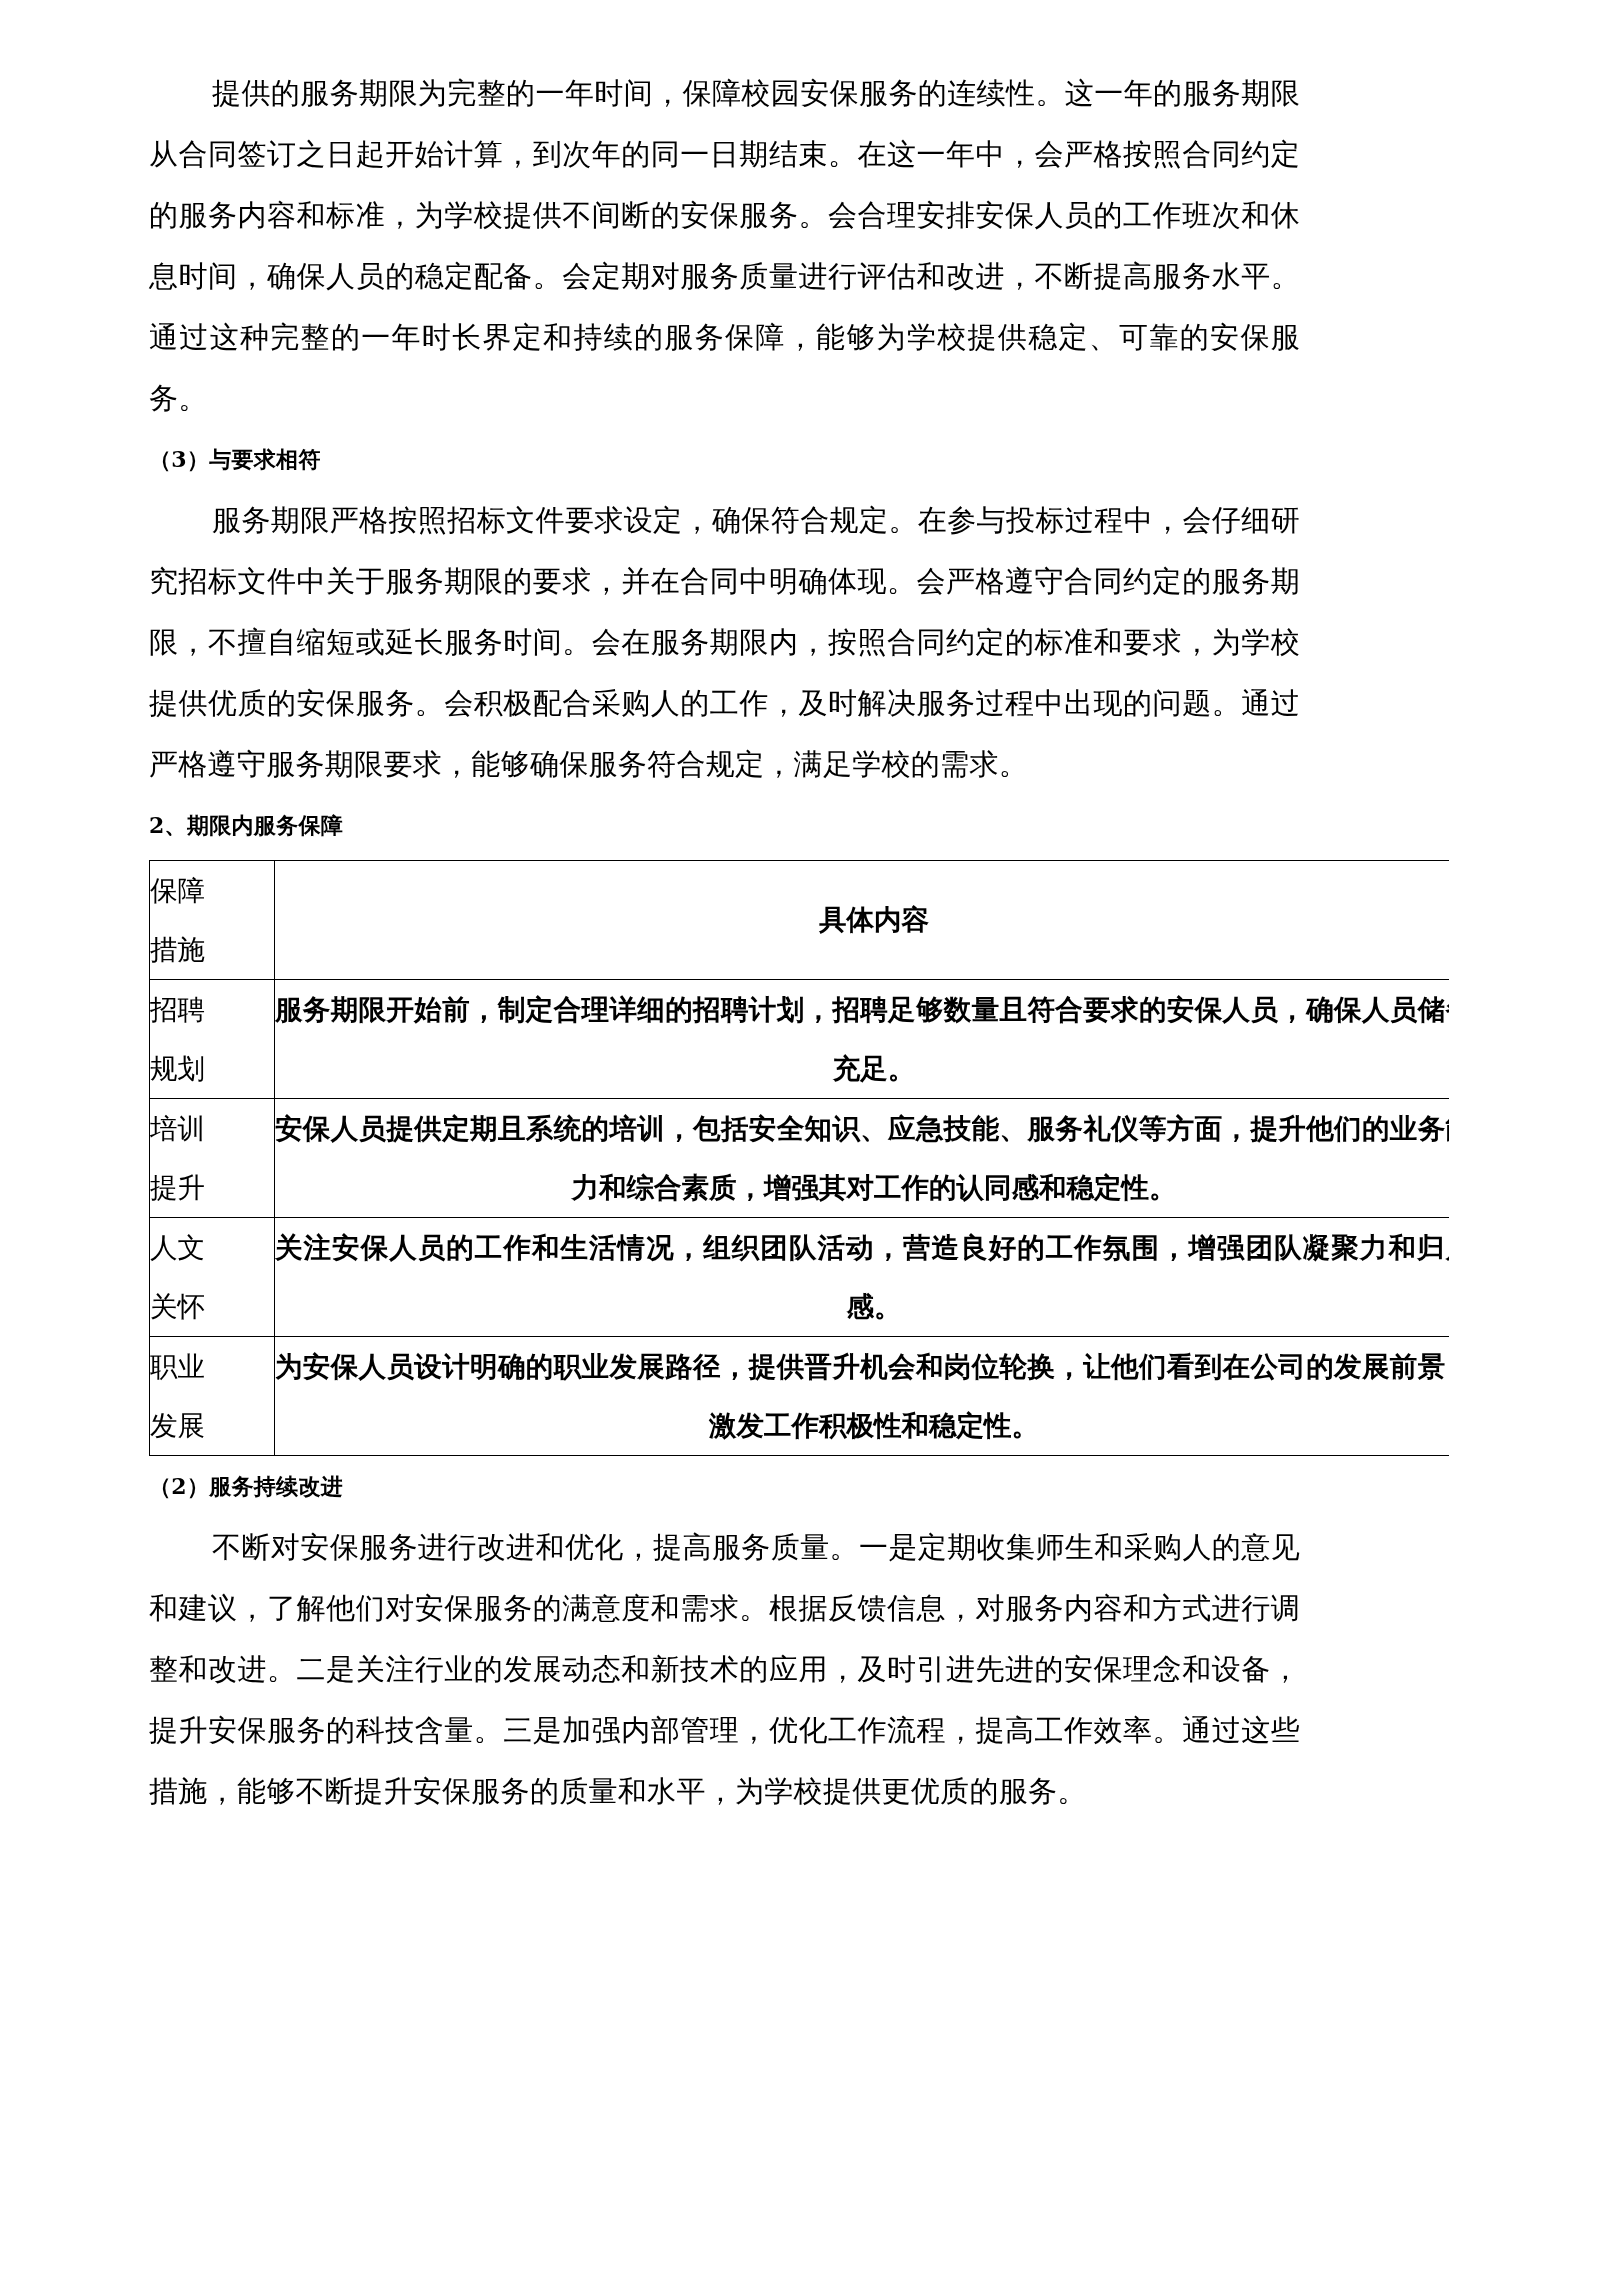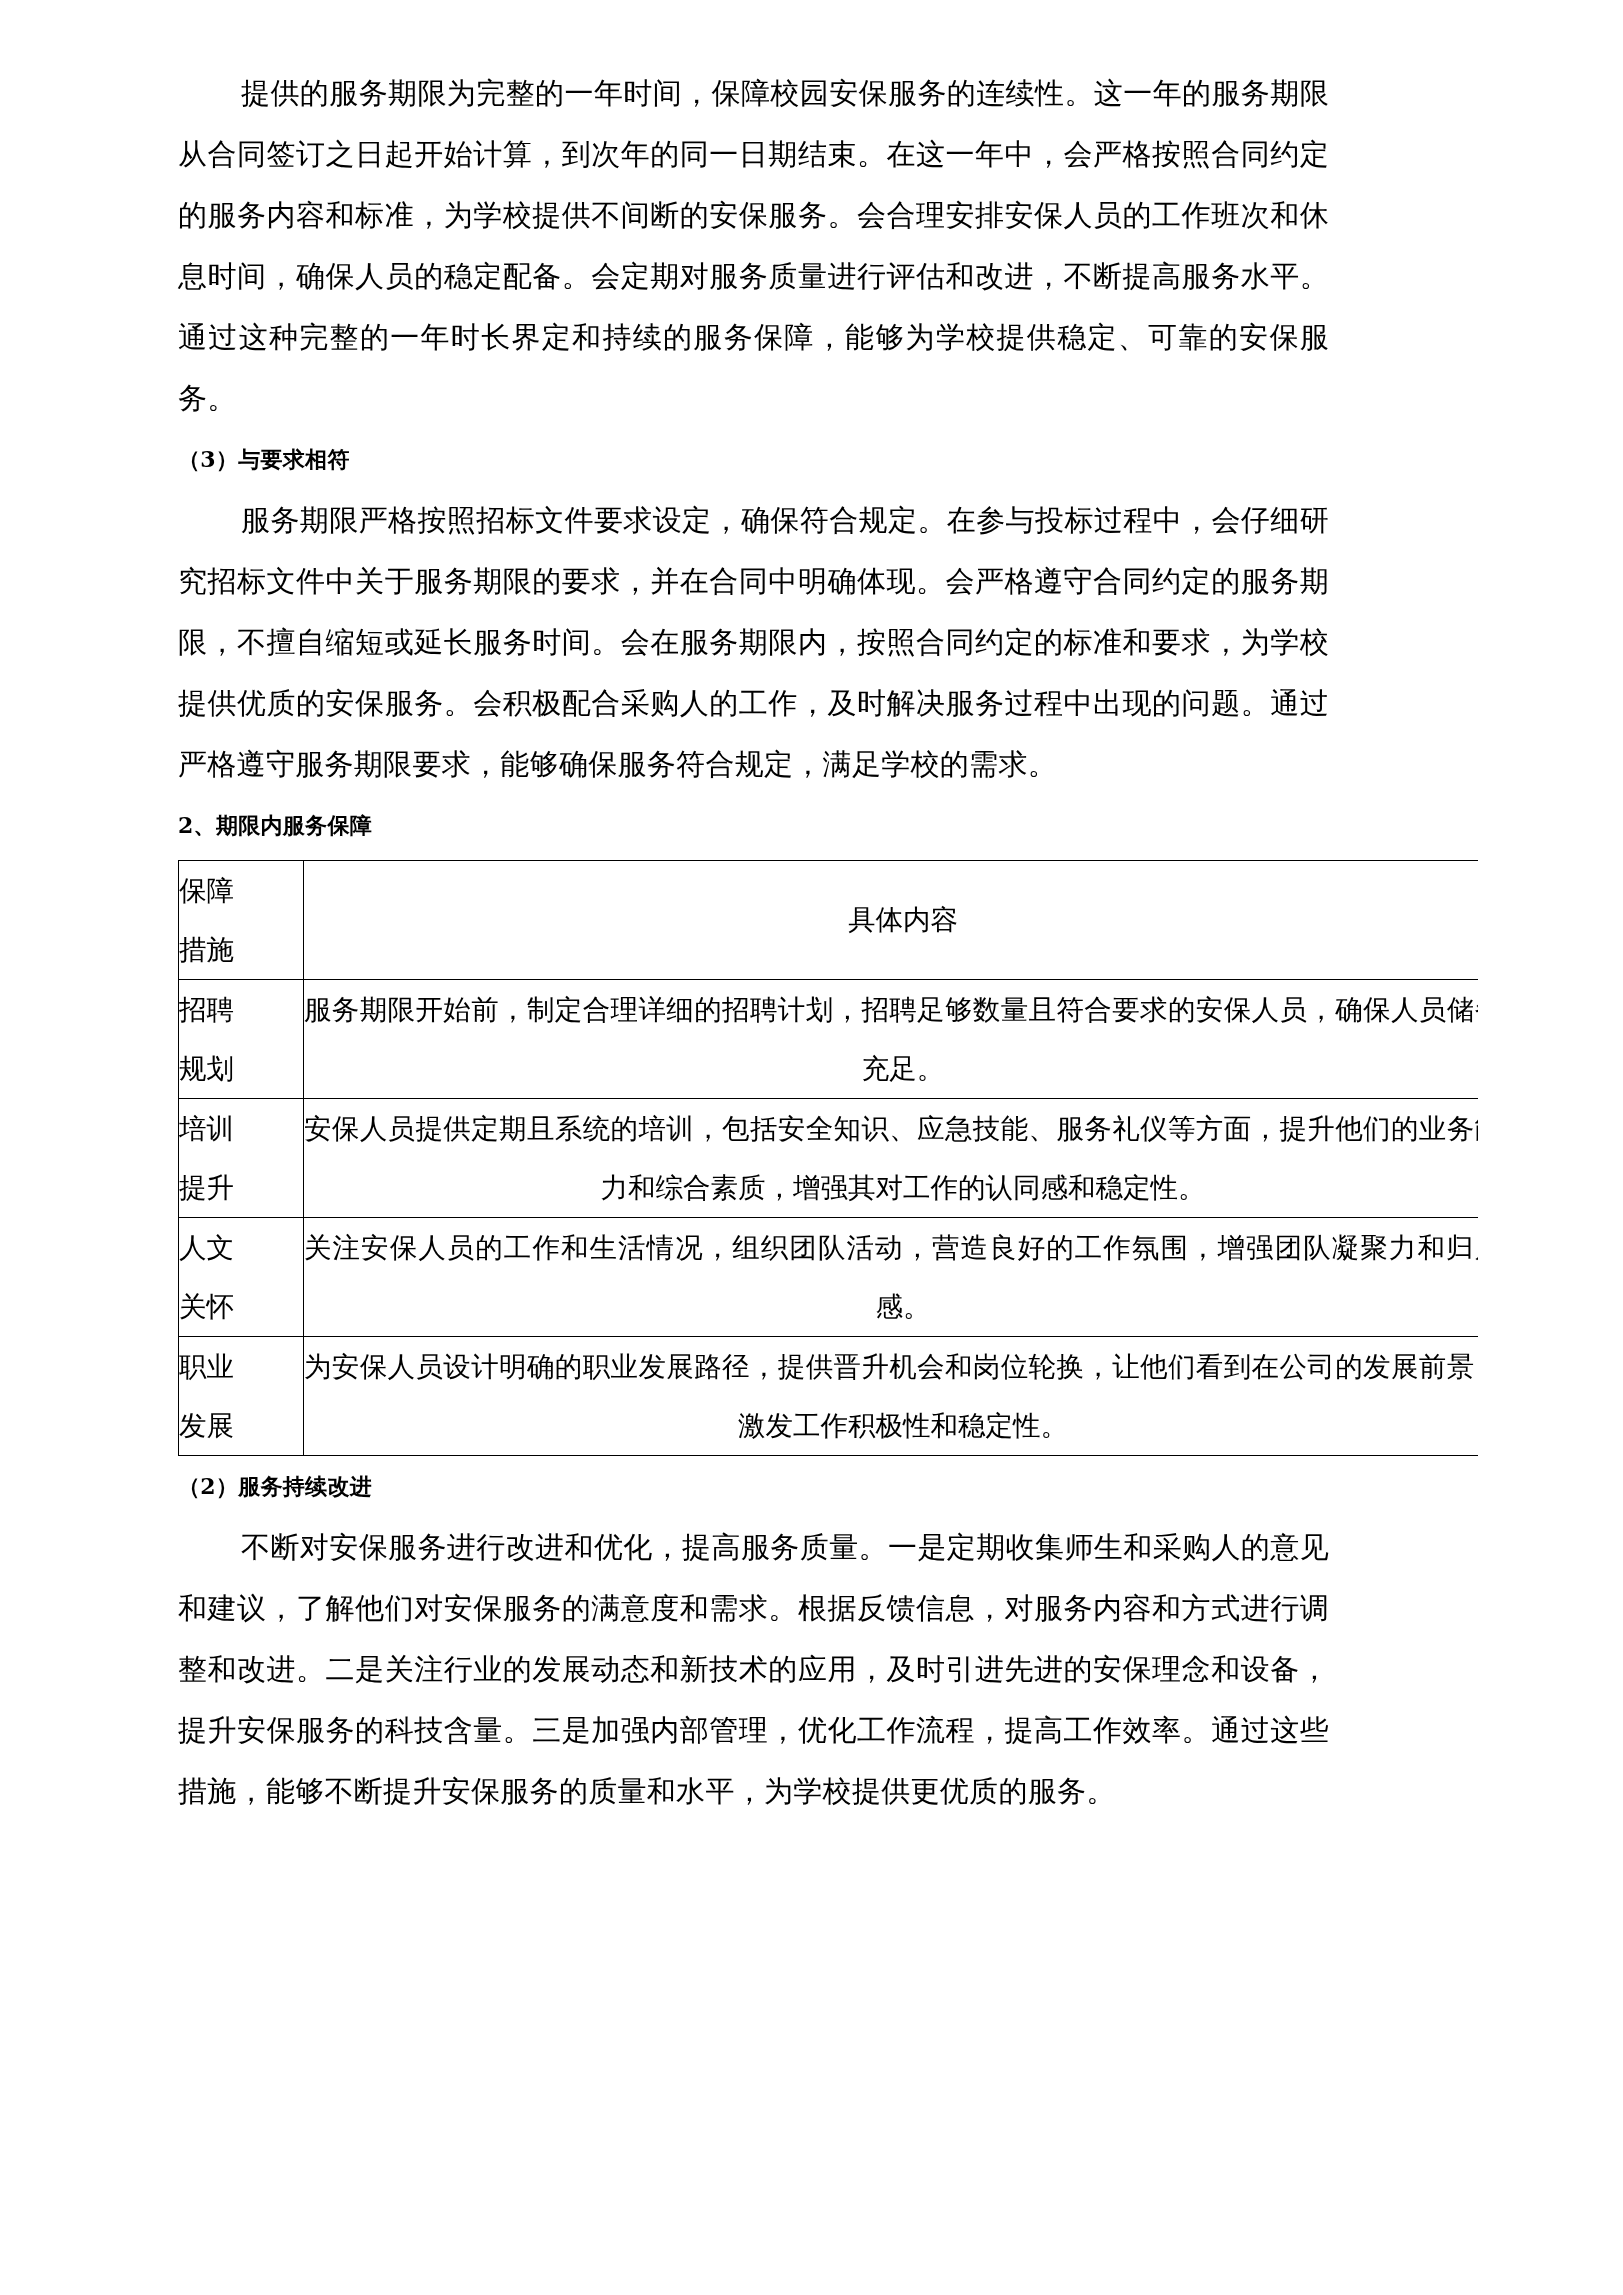--- a/index.html
+++ b/index.html
@@ -10,21 +10,20 @@
   .page {
     position: relative;
     width: 1449px;
     height: 2295px;
     background: #ffffff;
     box-sizing: border-box;
     padding: 63px 149px 11px 149px;
     font-family: "DejaVu Serif", "Liberation Serif", serif;
     color: #000000;
     overflow: hidden;
-    margin-left: 29px;
   }
   .body-text {
     font-size: 29px;
     line-height: 61px;
     text-align: justify;
     text-justify: inter-ideograph;
     text-indent: 63px;
     margin: 0 0 0 0;
     letter-spacing: 0.3px;
   }
@@ -54,20 +53,21 @@
   }
   td.col-measure {
     width: 124px;
     padding: 5.2px 3.9px 5.2px 3.9px;
   }
   td.col-content {
     text-align: justify;
     text-justify: inter-ideograph;
     text-align-last: center;
     padding: 5.2px 9.2px 5.2px 9.2px;
+    font-weight: bold;
   }
   .measure-line {
     display: block;
     white-space: nowrap;
   }
   .cell-inner {
     display: block;
   }
 </style>
 </head>

